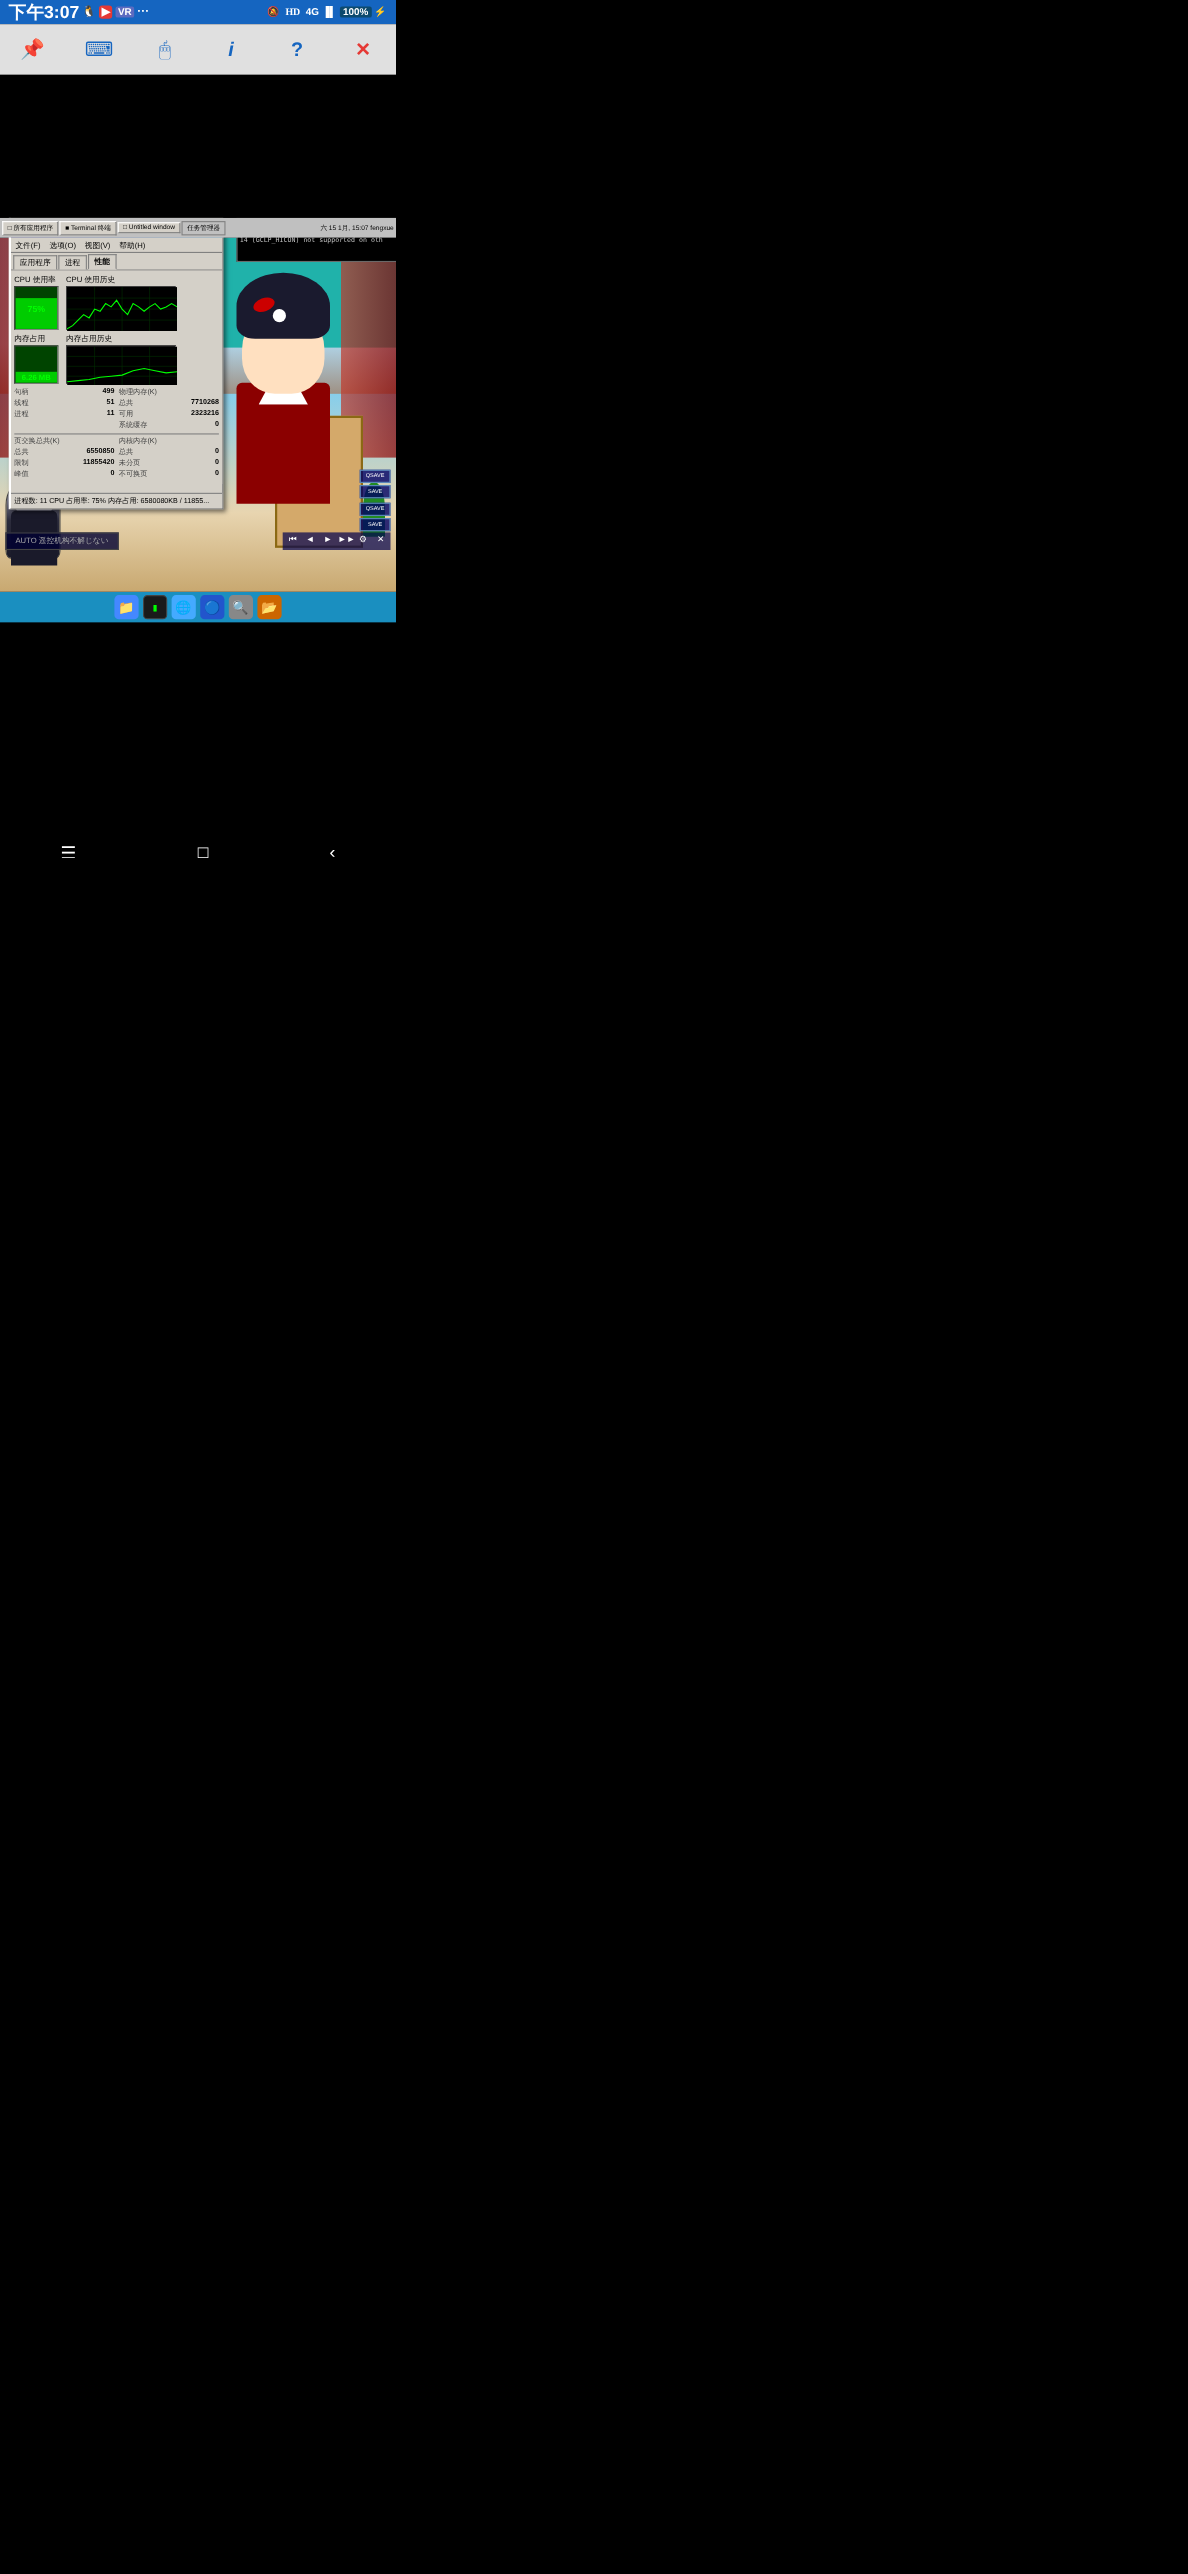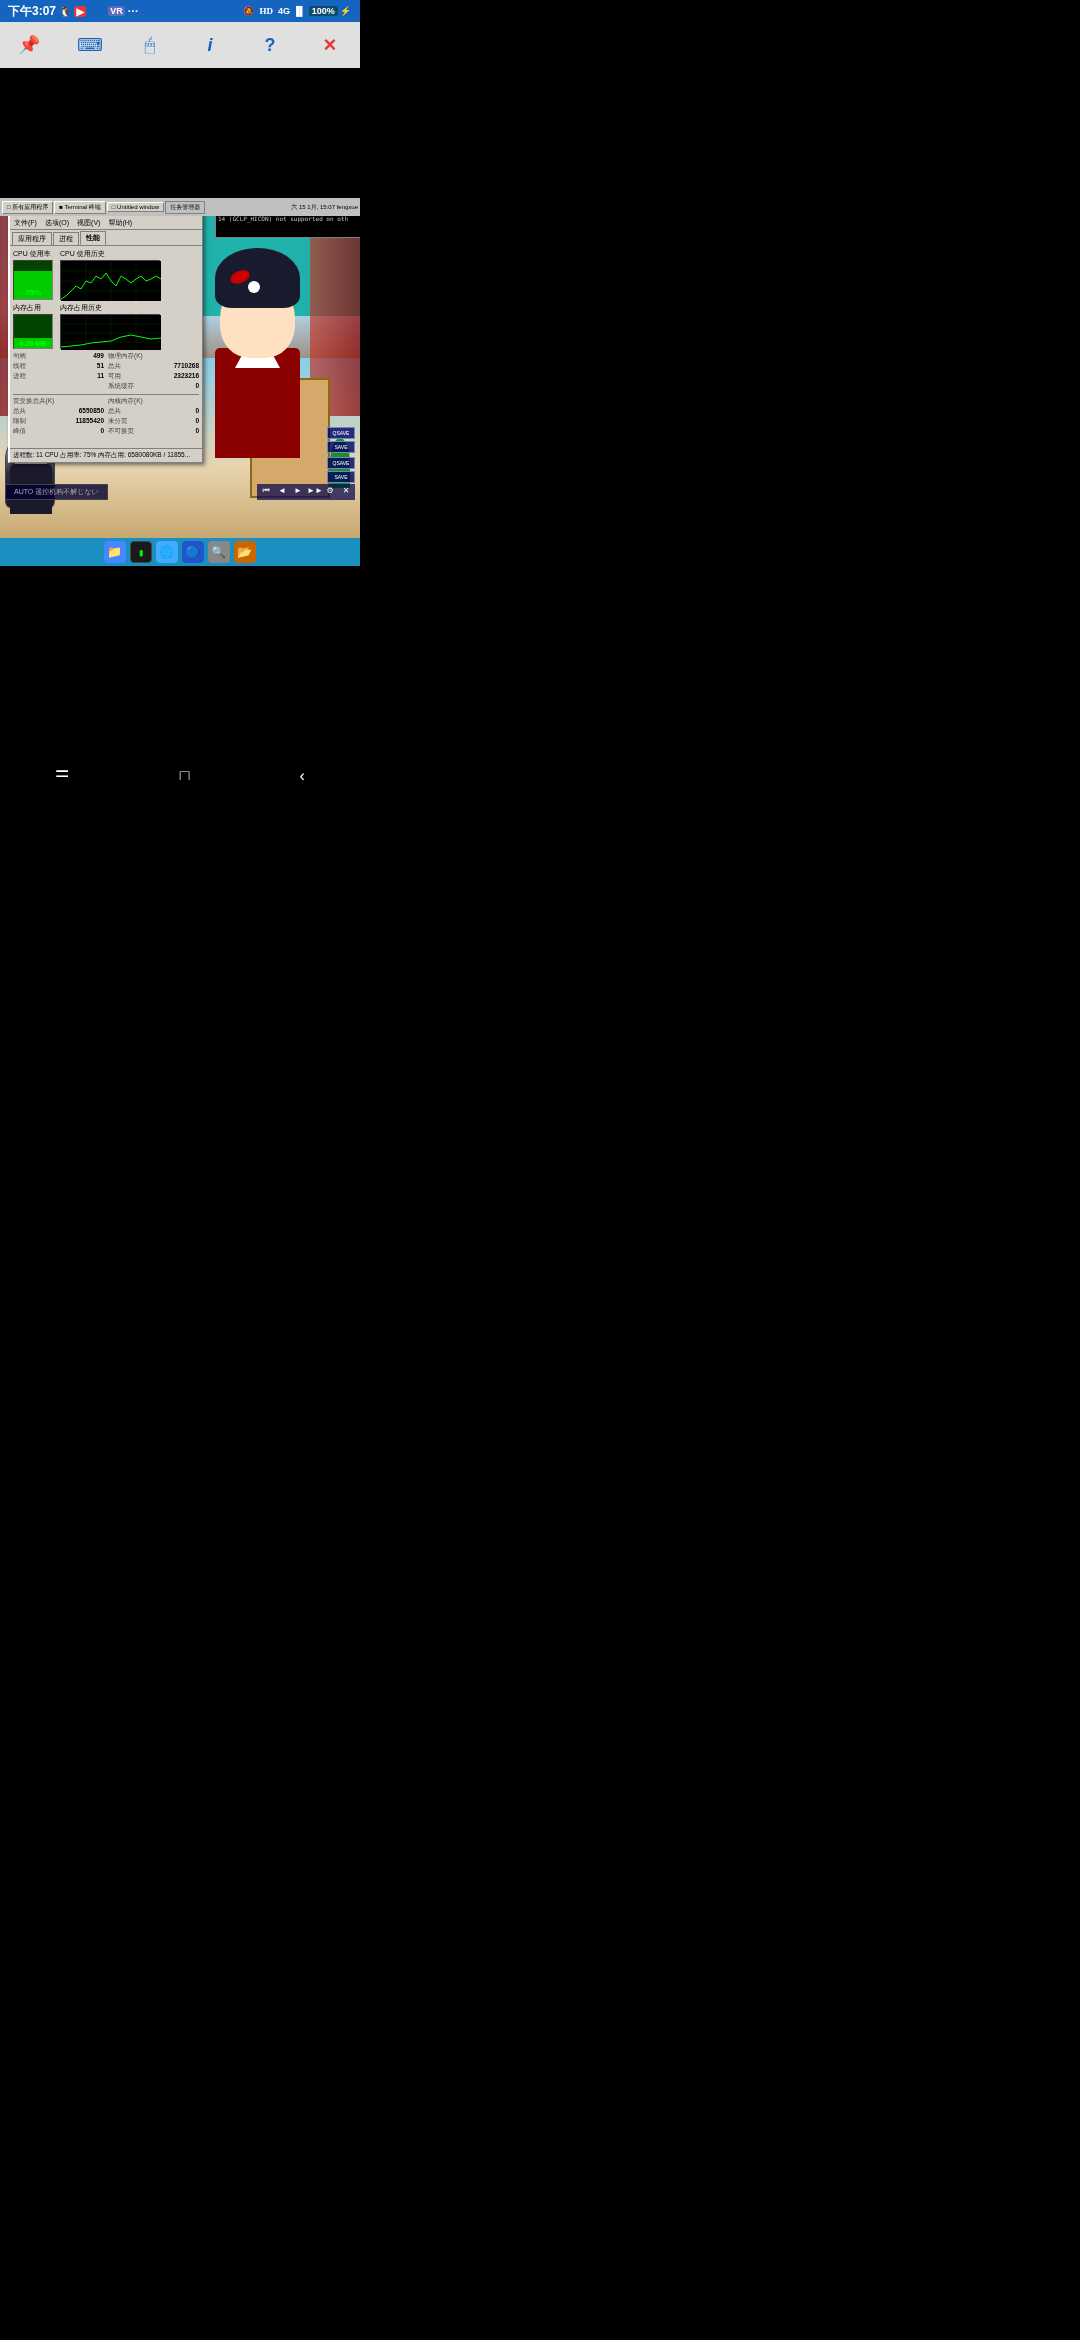--- a/index.html
+++ b/index.html
@@ -336,21 +336,21 @@
     }
     .cpu-bar {
       position: absolute;
       bottom: 0;
       left: 0;
       right: 0;
       background: #00cc00;
     }
     .cpu-percent {
       position: absolute;
-      bottom: 2px;
+      bottom: 13px;
       left: 0; right: 0;
       text-align: center;
       color: #00ff00;
       font-size: 8px;
       font-weight: bold;
     }
     .mem-usage-box {
       background: #004400;
       position: relative;
       overflow: hidden;
@@ -507,24 +507,24 @@
     }
 
     
     svg { display: block; }
   </style>
 </head>
 <body>
 
 <div id="status-bar">
   <div class="status-left">
-    <span style="font-size:12px;font-weight:bold;">下午3:07</span>
+    <span style="font-size:16px;font-weight:bold;">下午3:07</span>
     <span style="font-size:10px;">🐧</span>
     <span style="font-size:10px;background:#e53935;border-radius:3px;padding:0 2px;">▶</span>
-    <span style="font-size:9px;background:#5c6bc0;border-radius:2px;padding:0 2px;color:white;margin-left:19px;">VR</span>
+    <span style="font-size:9px;background:#5c6bc0;border-radius:2px;padding:0 2px;color:white;">VR</span>
     <span>···</span>
   </div>
   <div class="status-right">
     <span>🔕</span>
     <span style="background:#1565C0;padding:0 2px;border-radius:2px;font-family:Liberation Serif, serif;">HD</span>
     <span>4G</span>
     <span>▐▌</span>
     <span style="background:#0c4a6e;border-radius:2px;padding:0 3px;">
       <span>100</span>%
     </span>

